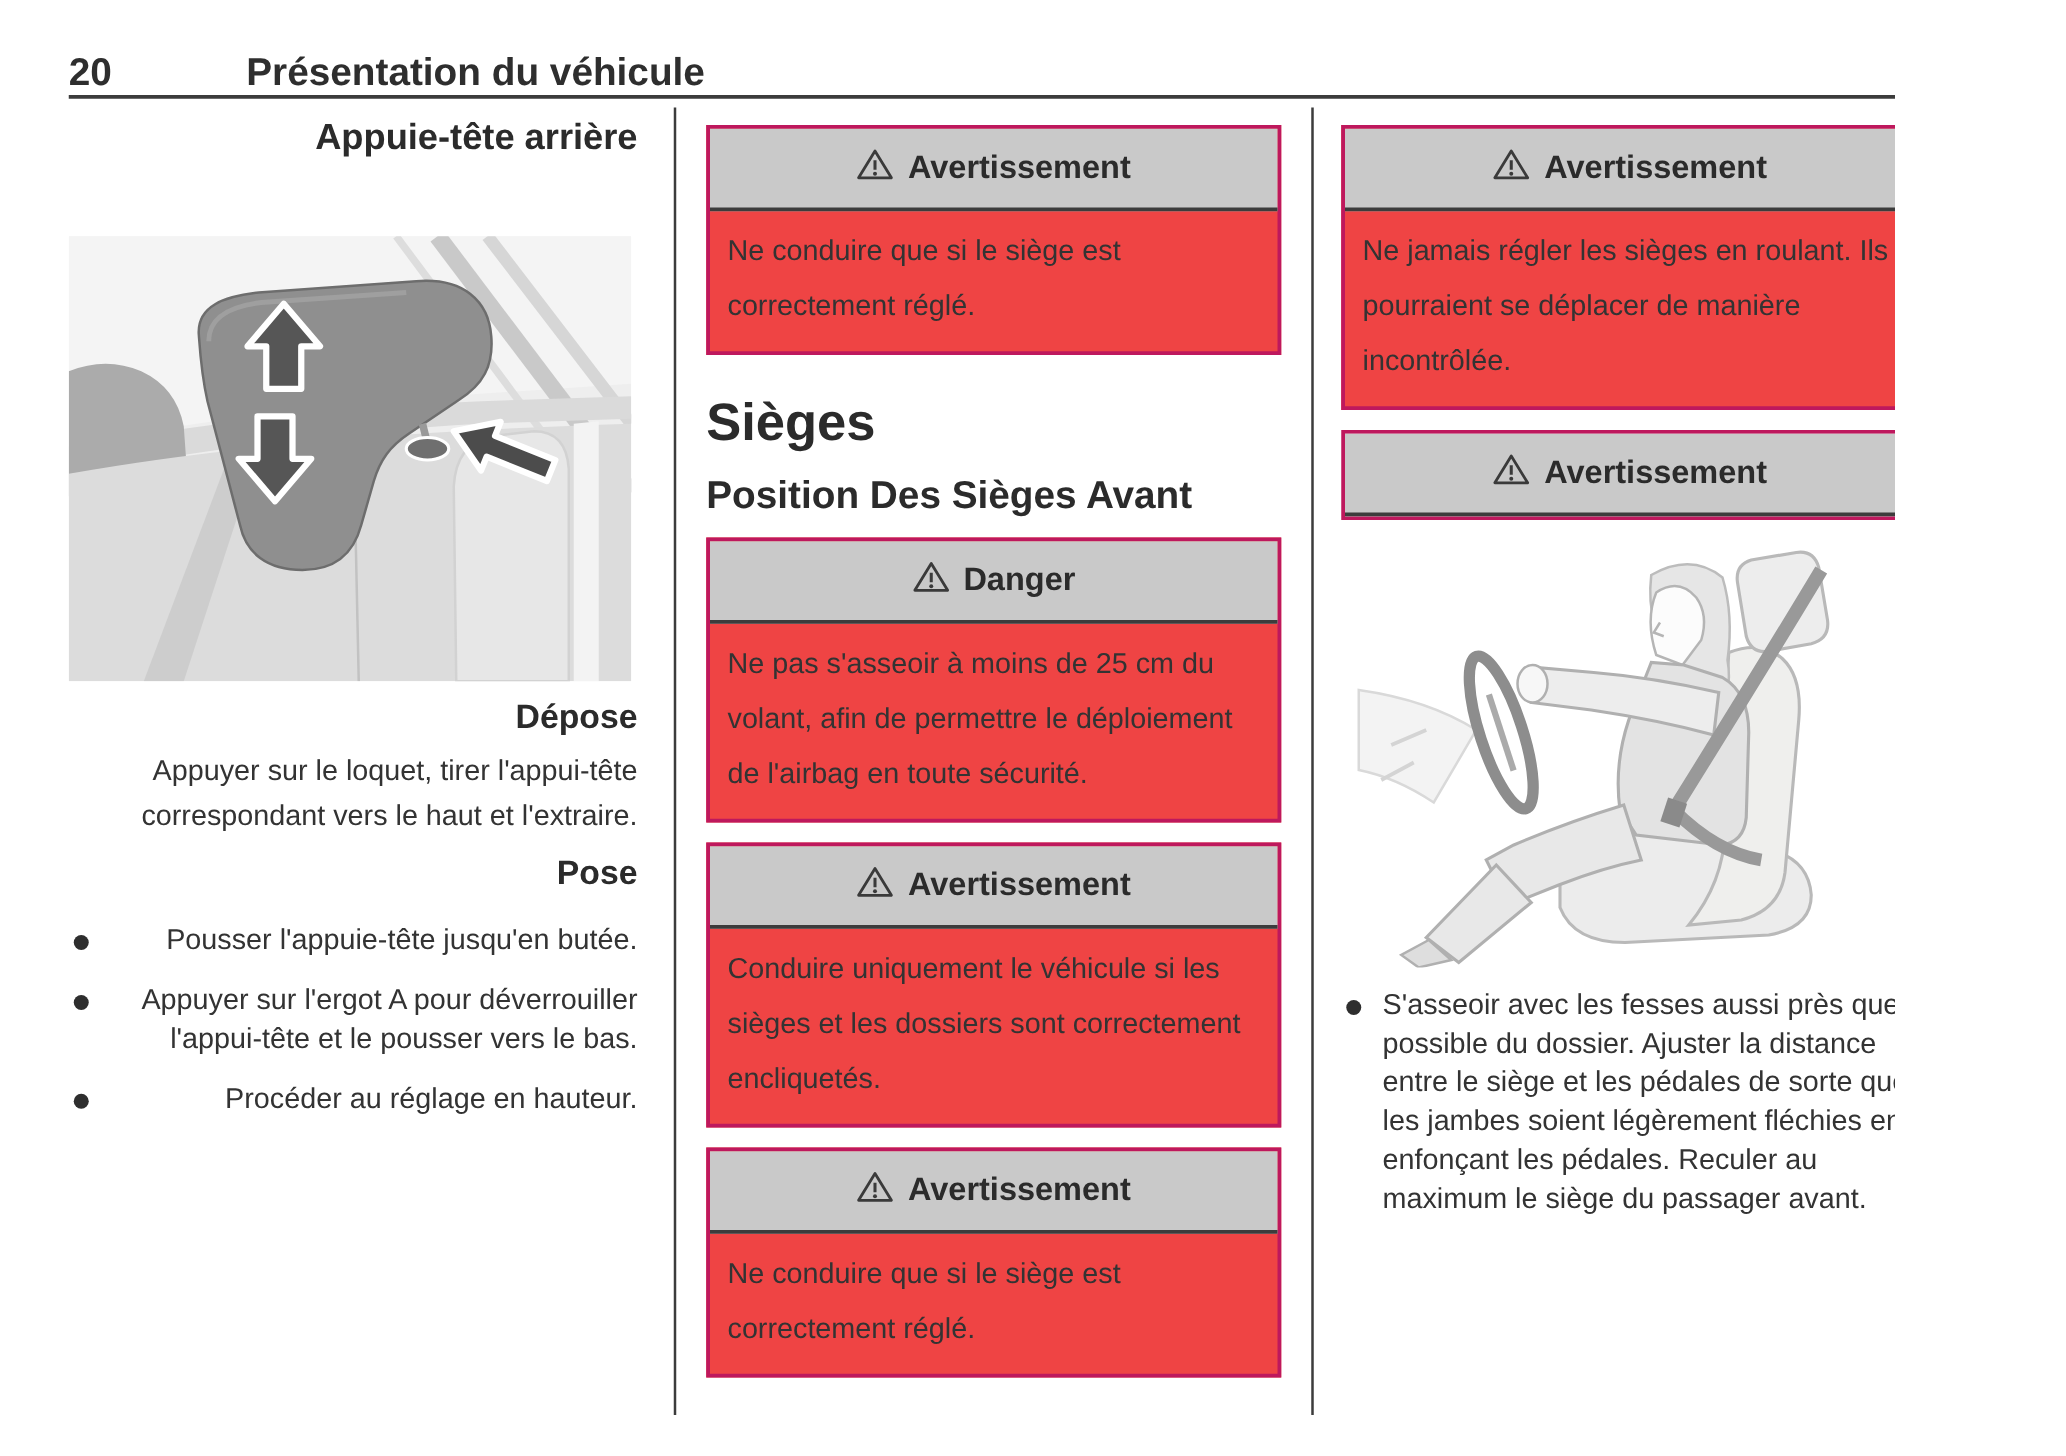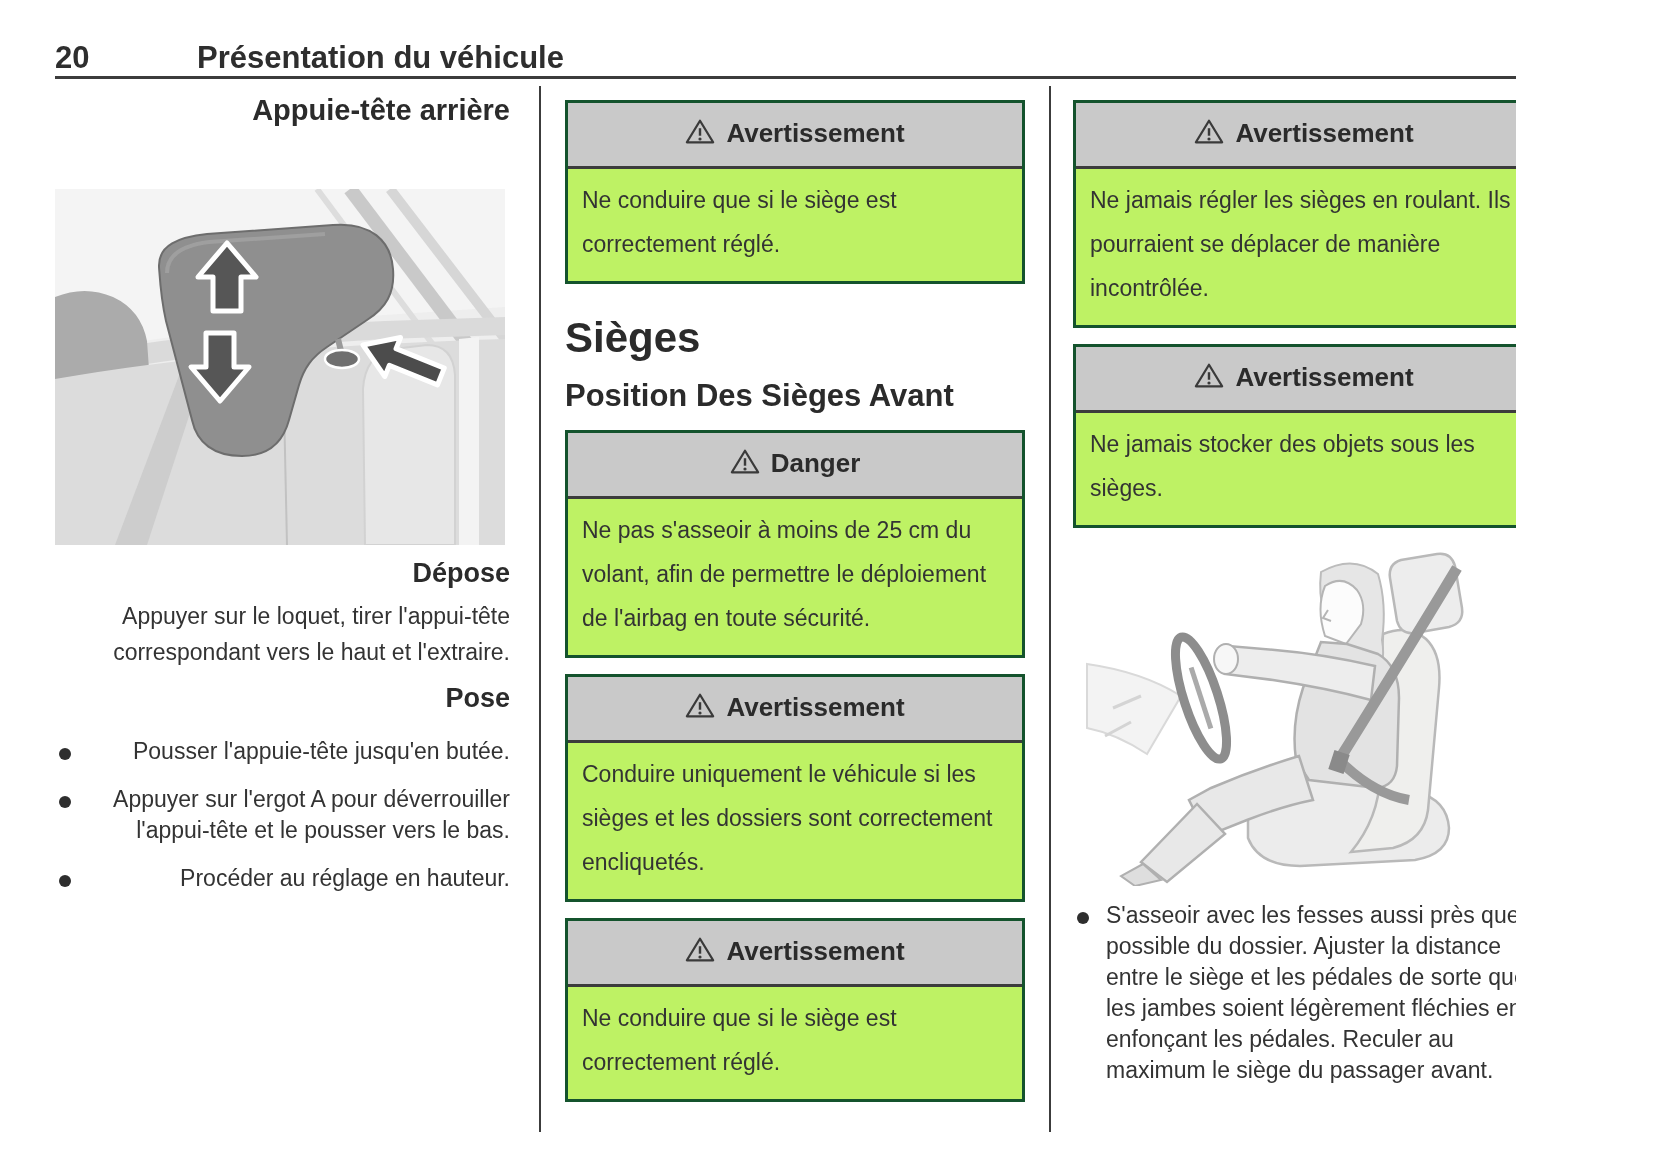--- a/index.html
+++ b/index.html
@@ -23,21 +23,21 @@
   .h-section-small{font-size:29px;font-weight:bold;color:#2b2b2b;margin:6px 0 0;}
   .h-big{font-size:42px;font-weight:bold;color:#2b2b2b;margin:30px 0 0;}
   .h-mid{font-size:31px;font-weight:bold;color:#2b2b2b;margin:16px 0 0;}
   .h-sub{font-size:27px;font-weight:bold;color:#2b2b2b;margin:13px 0 0;}
   p.body{font-size:23px;line-height:36px;margin:9px 0 0;color:#333333;}
   p.body.first{margin-top:44px;}
   ul.bullets{list-style:none;margin:22px 0 0;padding:0;}
   ul.bullets li{position:relative;font-size:23px;line-height:31px;padding-left:33px;margin:0 0 17px;color:#333333;}
   ul.bullets li::before{content:"";position:absolute;left:4px;top:12px;width:12px;height:12px;border-radius:50%;background:#2e2e2e;}
   
-  .warnbox{border:3px solid #14532d;background:#bef264;margin-top:16px;}
+  .warnbox{border:3px solid #be185d;background:#ef4444;margin-top:16px;}
   .warnbox.first{margin-top:12px;}
   .warnbox-header{
     background:#c9c9c9;border-bottom:3px solid #3c3c3c;text-align:center;
     padding:15px 0 14px;font-size:26px;font-weight:bold;color:#2b2b2b;
   }
   .warn-icon{display:inline-block;vertical-align:-3px;margin-right:11px;}
   .warnbox-body{padding:9px 14px 15px;font-size:23px;line-height:44px;color:#333333;}
   
   .figure{display:block;margin:0;}
   .fig-headrest{margin-top:62px;}
@@ -168,21 +168,20 @@
     <section class="warnbox">
       <div class="warnbox-header">
         <span class="warn-icon">
           <svg width="30" height="27" viewBox="0 0 32 28">
               <path d="M16 2.5 L30 25.5 L2 25.5 Z" fill="none" stroke="#3a3a3a" stroke-width="2.4" stroke-linejoin="round"></path>
               <line x1="16" y1="10.5" x2="16" y2="18.5" stroke="#3a3a3a" stroke-width="2.6"></line>
               <circle cx="16" cy="22" r="1.7" fill="#3a3a3a"></circle>
             </svg>
         </span><span>Avertissement</span>
       </div>
-      <div class="warnbox-body">Ne jamais stocker des objets sous les sièges.</div>
     </section>
 
     <svg class="figure fig-seating" width="438" height="340" viewBox="0 0 438 340" aria-hidden="true">
       <rect width="438" height="340" fill="#ffffff"></rect>
 
       <path d="M2,118 Q58,126 96,150 L62,208 Q32,188 2,182 Z" fill="#f3f3f3" stroke="#d9d9d9" stroke-width="2"></path>
       <path d="M28,162 L56,150 M20,190 L46,176" stroke="#d4d4d4" stroke-width="3" fill="none"></path>
 
       <path d="M163,238 Q200,222 252,228 L332,246 Q362,254 364,282 Q364,308 330,314 L215,320 Q174,320 163,292 Z" fill="#ececec" stroke="#b9b9b9" stroke-width="2.5"></path>
 

